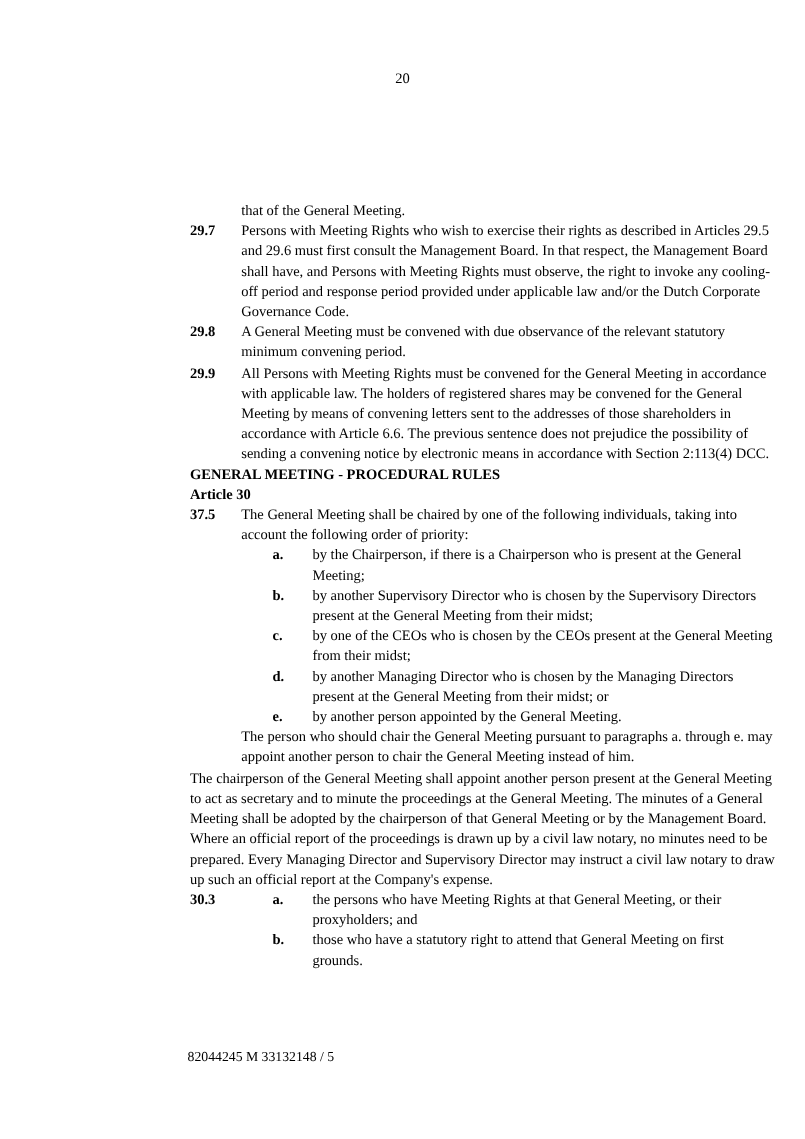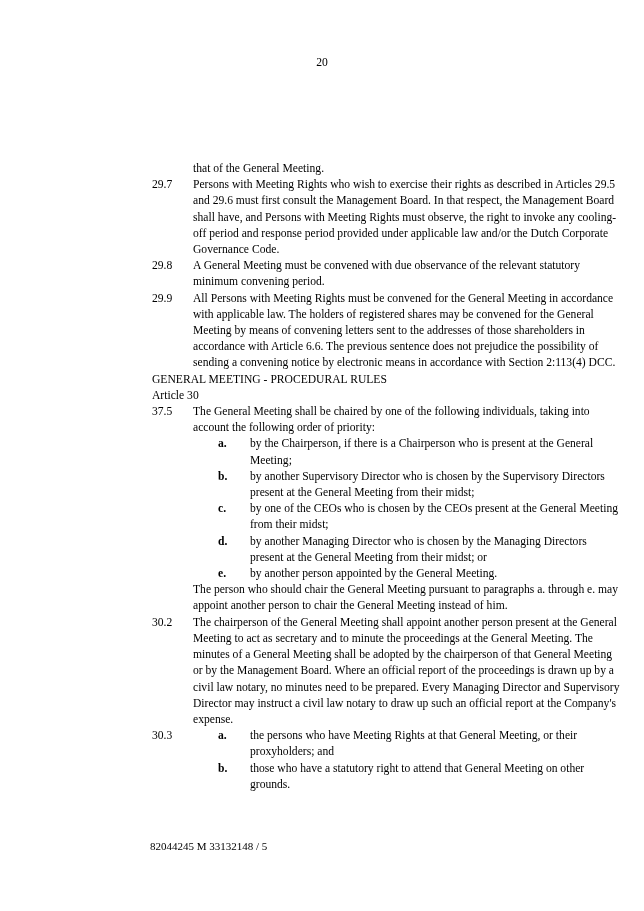--- a/index.html
+++ b/index.html
@@ -28,24 +28,24 @@
     top: 149px;
     left: 152px;
     right: 23px;
     margin-top: 12px;
   }
   .cont { margin-left: 41px; }
   .clause { display: flex; }
   .clause .num {
     flex: 0 0 41px;
     width: 41px;
-    font-weight: normal;
+    font-weight: bold;
   }
   .clause .text { flex: 1; }
-  .heading { font-weight: normal; }
+  .heading { font-weight: bold; }
   .subs { margin-left: 25px; }
   .sub { display: flex; }
   .sub .letter {
     flex: 0 0 32px;
     width: 32px;
     font-weight: bold;
   }
   .sub .subtext { flex: 1; }
   .footer {
     position: absolute;
@@ -109,35 +109,34 @@
           <div class="sub">
             <span class="letter">e.</span>
             <span class="subtext">by another person appointed by the General Meeting.</span>
           </div>
         </div>
         <div>The person who should chair the General Meeting pursuant to paragraphs a. through e. may appoint another person to chair the General Meeting instead of him.</div>
       </div>
     </div>
 
     <div class="clause">
-      <span class="num">30.2</span>
       <span class="text">The chairperson of the General Meeting shall appoint another person present at the General Meeting to act as secretary and to minute the proceedings at the General Meeting. The minutes of a General Meeting shall be adopted by the chairperson of that General Meeting or by the Management Board. Where an official report of the proceedings is drawn up by a civil law notary, no minutes need to be prepared. Every Managing Director and Supervisory Director may instruct a civil law notary to draw up such an official report at the Company's expense.</span>
     </div>
 
     <div class="clause">
       <span class="num">30.3</span>
       <div class="text">
         <div class="subs">
           <div class="sub">
             <span class="letter">a.</span>
             <span class="subtext">the persons who have Meeting Rights at that General Meeting, or their proxyholders; and</span>
           </div>
           <div class="sub">
             <span class="letter">b.</span>
-            <span class="subtext">those who have a statutory right to attend that General Meeting on other grounds.</span>
+            <span class="subtext">those who have a statutory right to attend that General Meeting on first grounds.</span>
           </div>
         </div>
       </div>
     </div>
 
 
   </div>
 
   <div class="footer">82044245 M 33132148 / 5</div>
 

